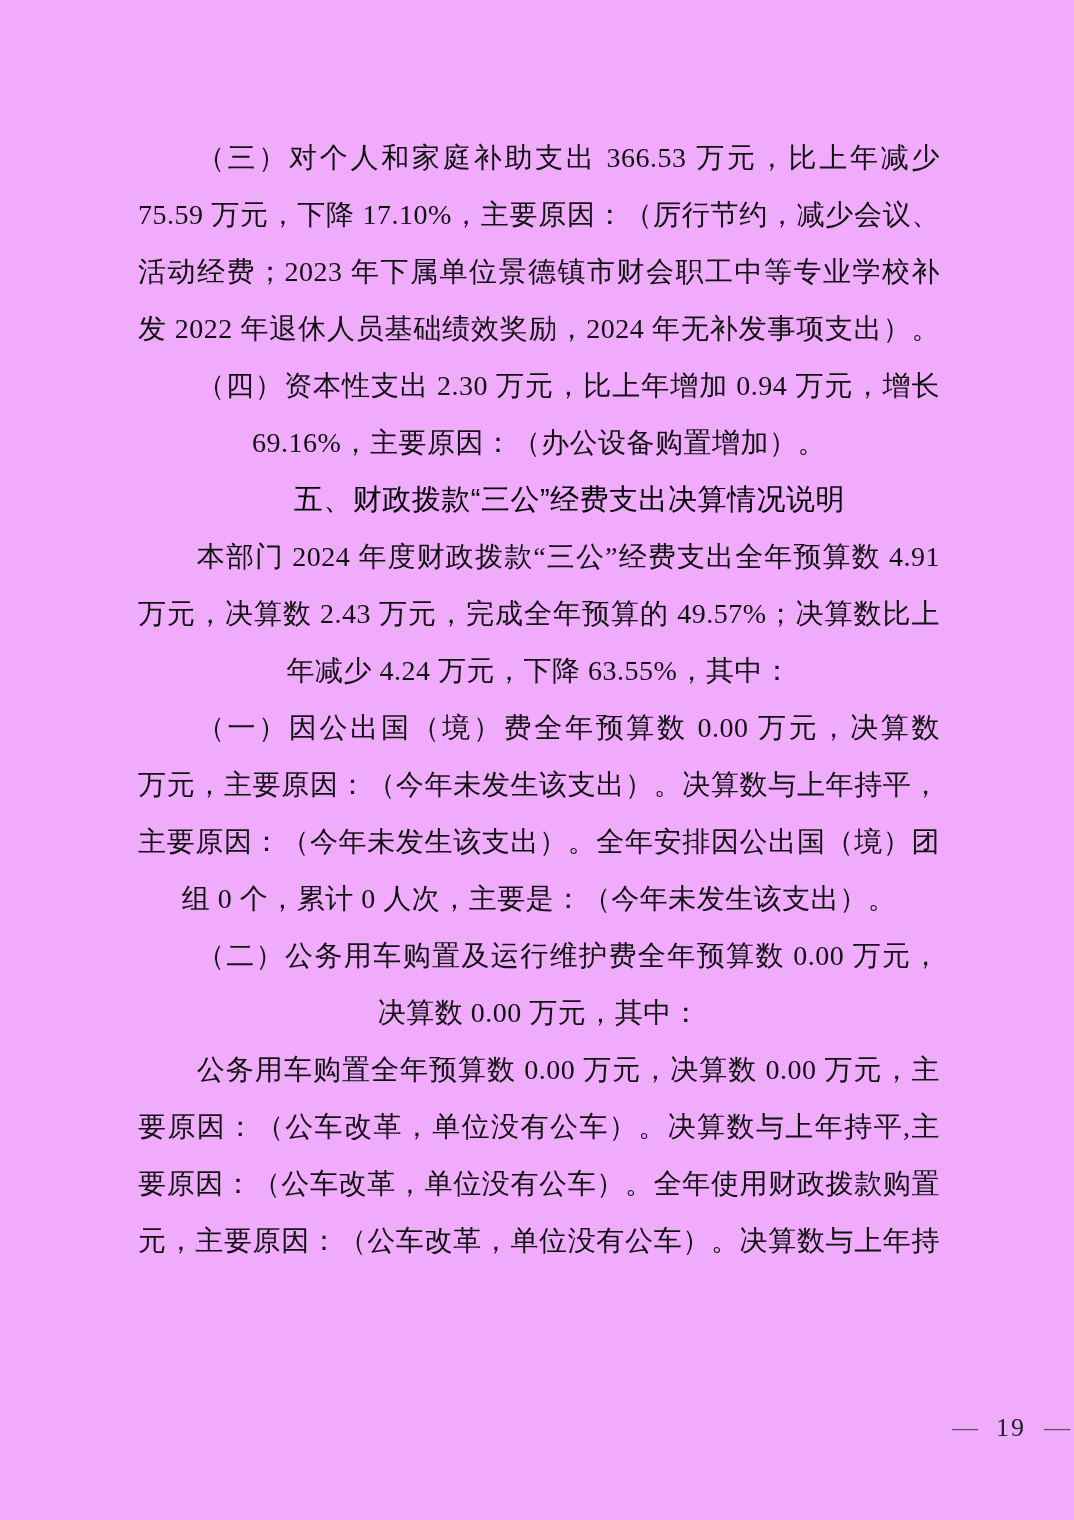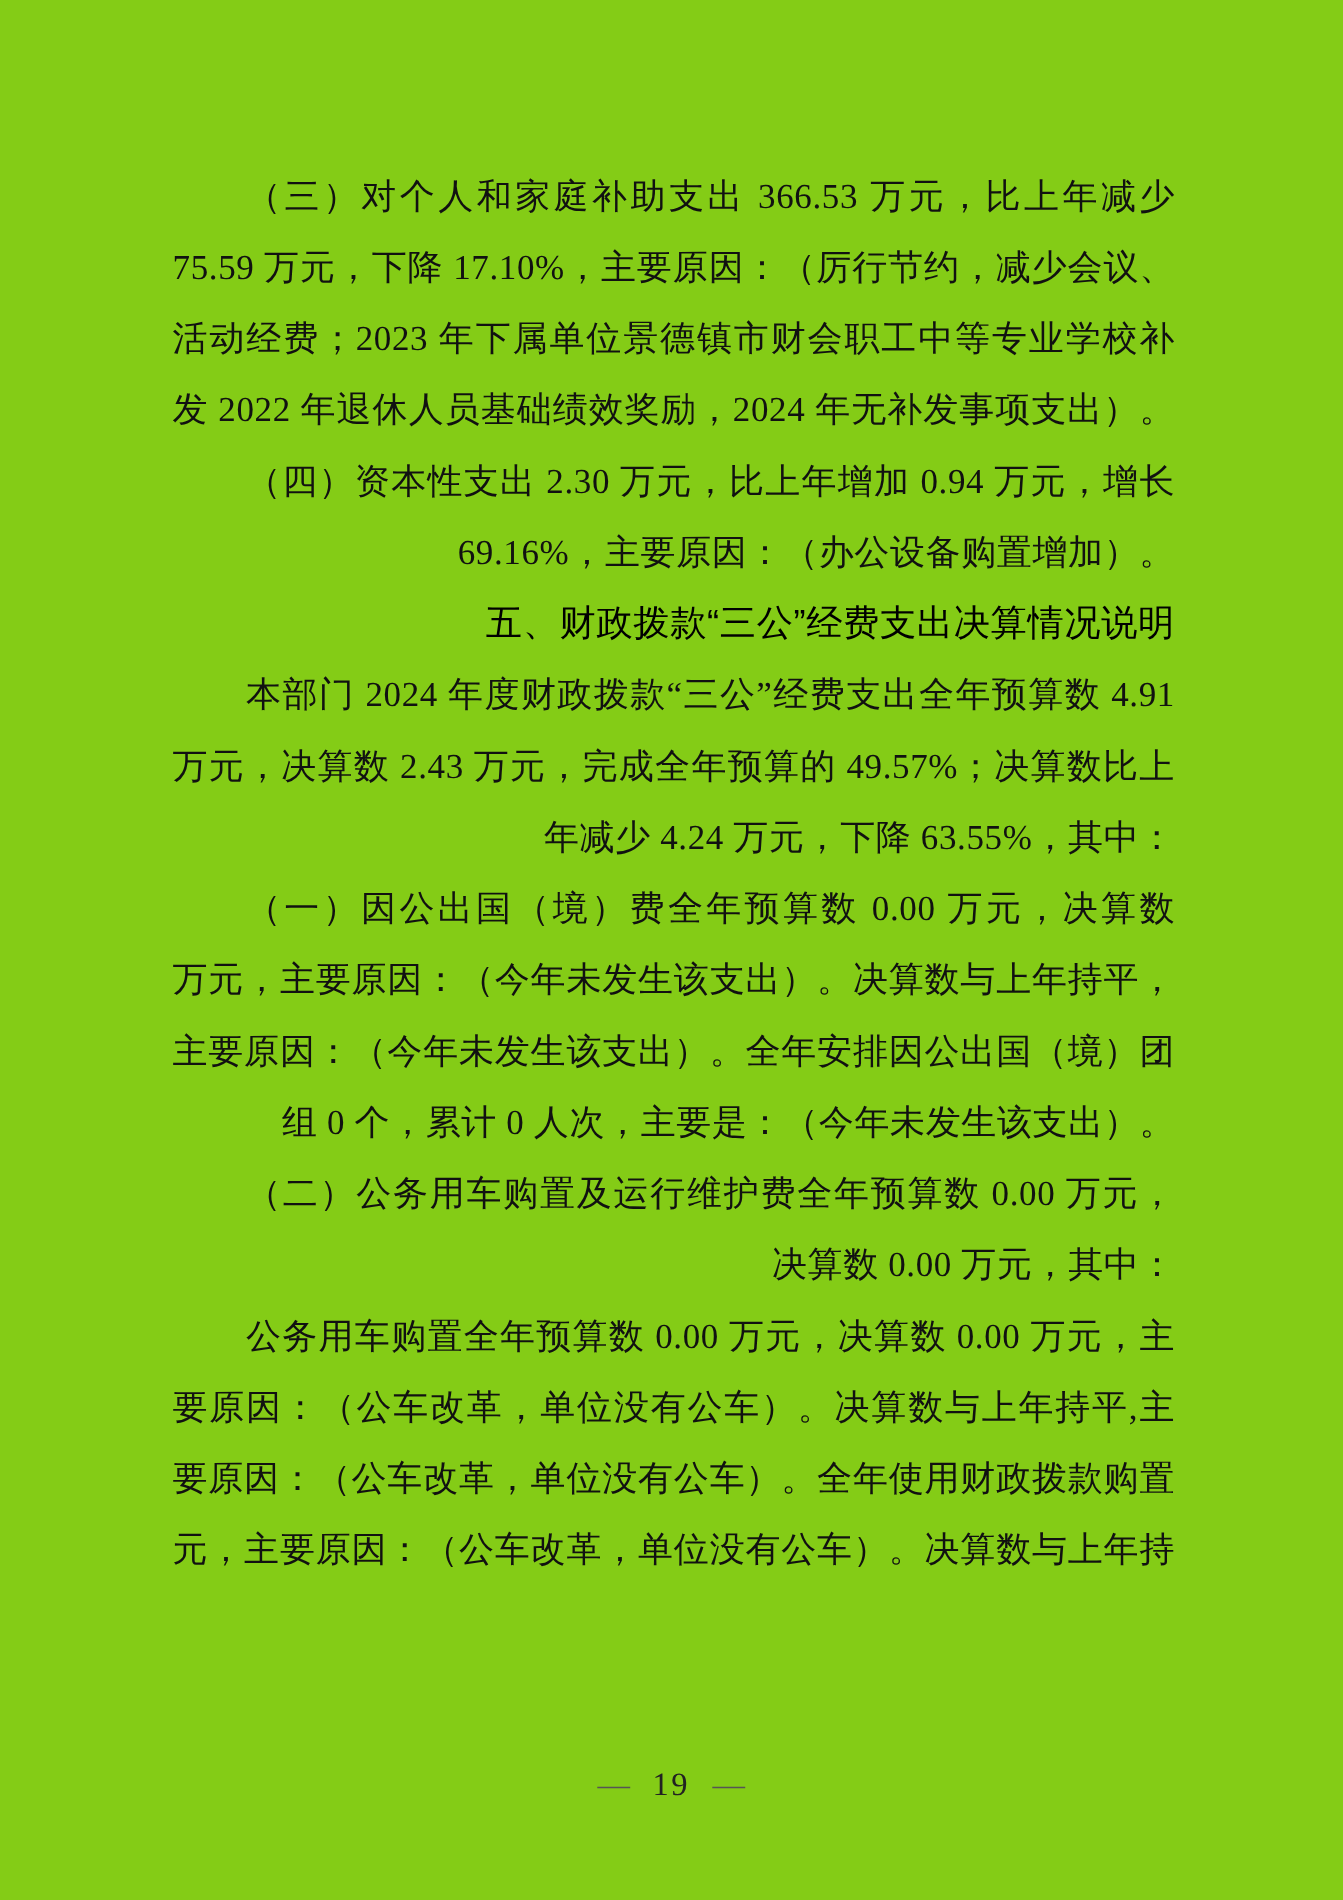--- a/index.html
+++ b/index.html
@@ -4,38 +4,38 @@
 <style>
   html, body {
     margin: 0;
     padding: 0;
     background: #ffffff;
   }
   .page {
     position: relative;
     width: 1074px;
     height: 1520px;
-    background: #84cc16;
+    background: #f0abfc;
     overflow: hidden;
     font-family: "Liberation Serif", serif;
     color: #111111;
   }
   .content {
     position: absolute;
     left: 138px;
     top: 129px;
     width: 802px;
   }
   .para { margin: 0; padding: 0; }
   .line {
     font-size: 28px;
     line-height: 57px;
     height: 57px;
     overflow: hidden;
-    text-align: right;
+    text-align: center;
     letter-spacing: 0.5px;
     white-space: normal;
   }
   .line.fill {
     text-align: justify;
     text-align-last: justify;
   }
   .line.first {
     text-indent: 2.1em;
   }
@@ -43,21 +43,21 @@
     font-family: "Liberation Sans", sans-serif;
     font-weight: 400;
     font-size: 29px;
     color: #000000;
   }
   .footer {
     position: absolute;
     top: 1410px;
     left: 0;
     width: 100%;
-    text-align: center;
+    text-align: right;
     font-size: 26px;
     line-height: 36px;
     color: #333333;
   }
   .footer .dash {
     color: #555555;
     margin: 0 4px;
   }
   .footer .num {
     color: #222222;

